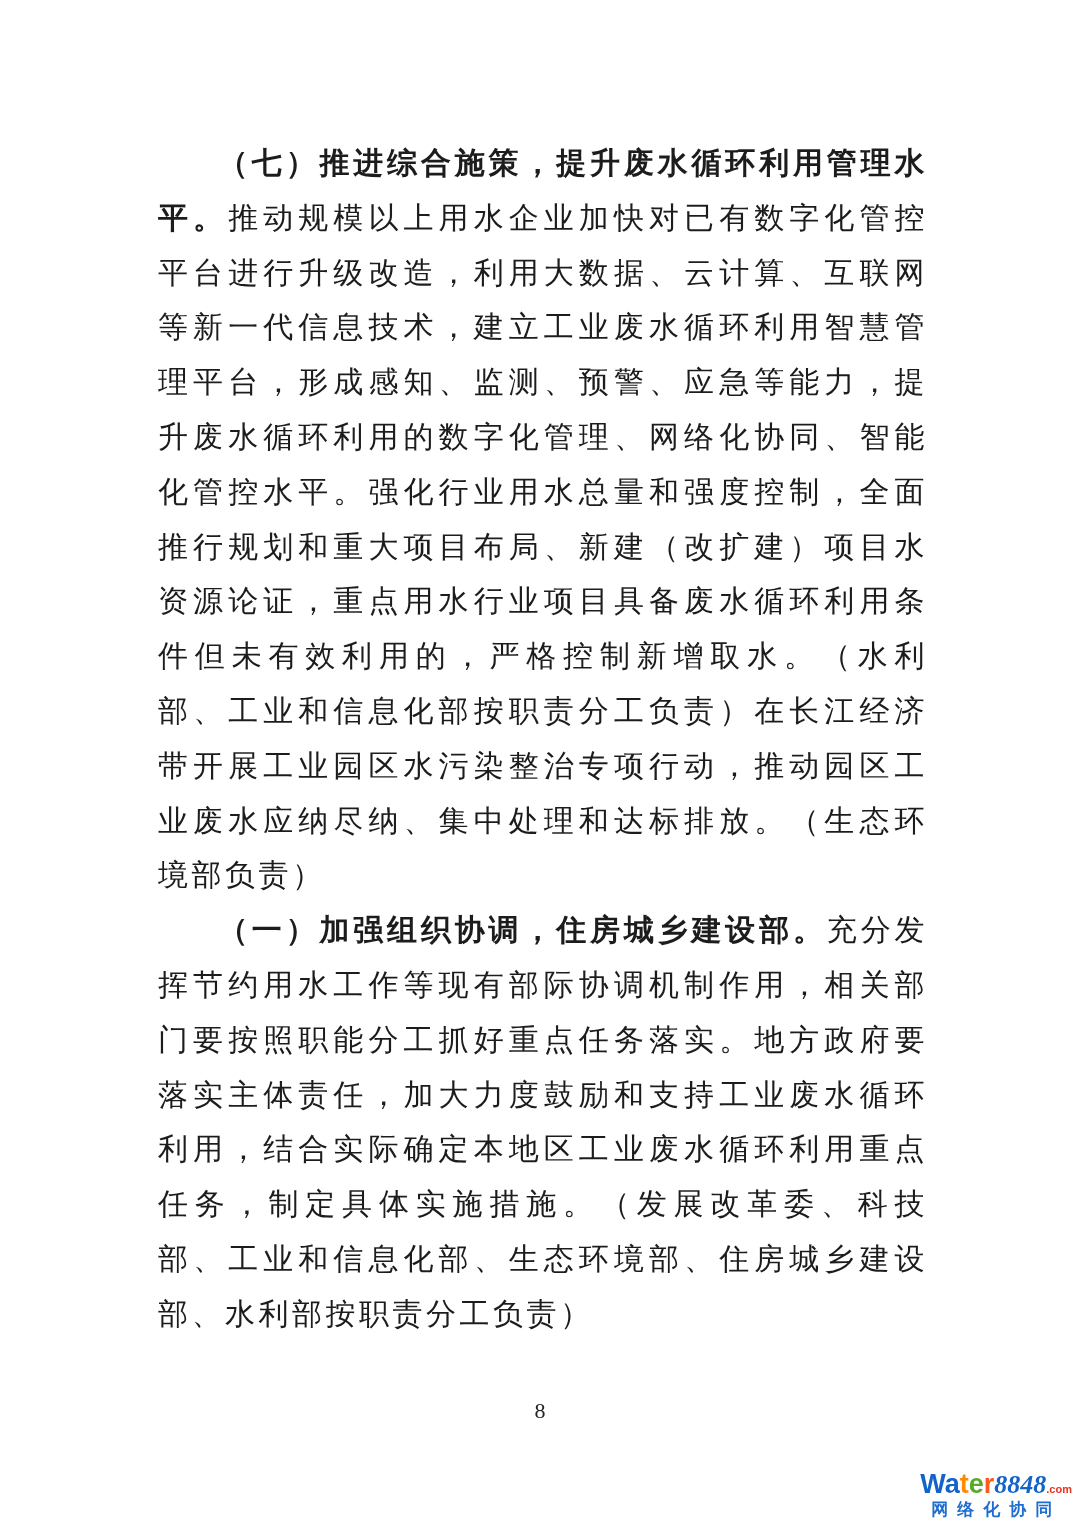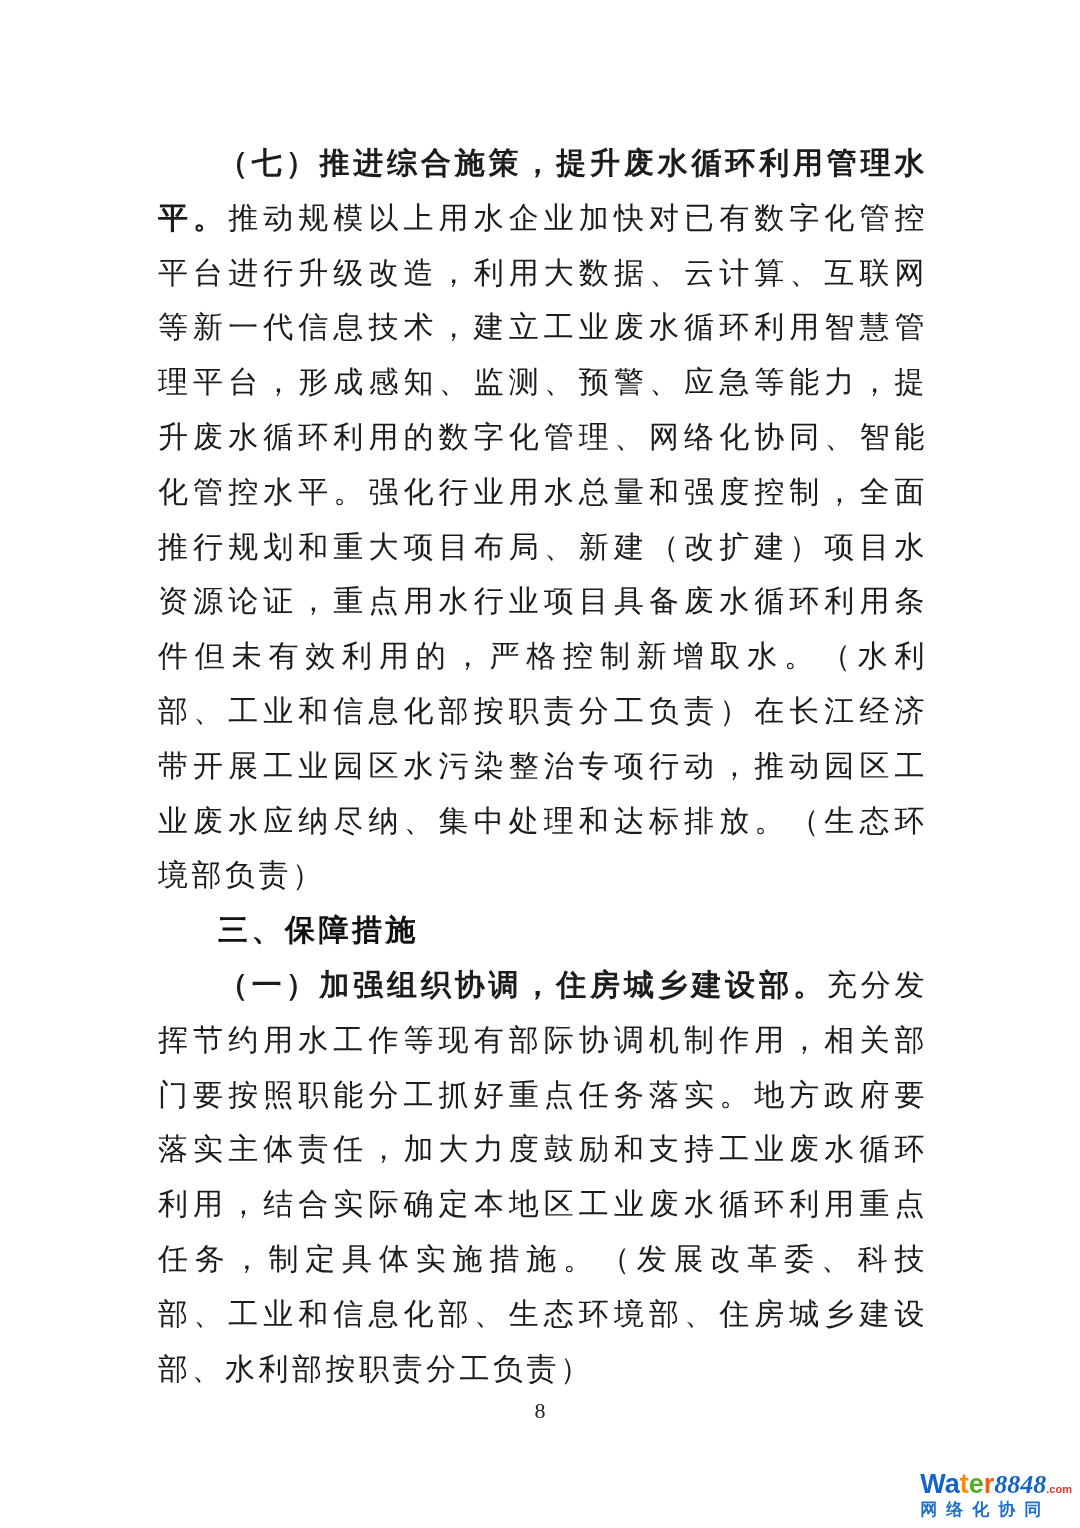--- a/index.html
+++ b/index.html
@@ -35,21 +35,21 @@
   }
   .page-number {
     position: absolute; left: 0; right: 0; top: 1398px;
     text-align: center;
     font-size: 22px;
     color: #222222;
     letter-spacing: 0;
   }
   .logo {
     position: absolute; right: 8px; bottom: 10px;
-    text-align: left;
+    text-align: center;
     line-height: 1;
     user-select: none;
   }
   .logo-top {
     font-family: "Liberation Sans", "DejaVu Sans", sans-serif;
     font-weight: bold;
     font-size: 27px;
     white-space: nowrap;
   }
   .logo-num {
@@ -74,21 +74,20 @@
 </head>
 <body>
 
 <div class="page">
 
   <div class="content">
 
 
     <p class="para indent"><span class="lead">（七）推进综合施策，提升废水循环利用管理水平。</span><span>推动规模以上用水企业加快对已有数字化管控平台进行升级改造，利用大数据、云计算、互联网等新一代信息技术，建立工业废水循环利用智慧管理平台，形成感知、监测、预警、应急等能力，提升废水循环利用的数字化管理、网络化协同、智能化管控水平。强化行业用水总量和强度控制，全面推行规划和重大项目布局、新建（改扩建）项目水资源论证，重点用水行业项目具备废水循环利用条件但未有效利用的，严格控制新增取水。（水利部、工业和信息化部按职责分工负责）在长江经济带开展工业园区水污染整治专项行动，推动园区工业废水应纳尽纳、集中处理和达标排放。（生态环境部负责）</span></p>
 
-    <h3 class="section-heading">三、保障措施</h3>
 
     <p class="para indent"><span class="lead">（一）加强组织协调，住房城乡建设部。</span><span>充分发挥节约用水工作等现有部际协调机制作用，相关部门要按照职能分工抓好重点任务落实。地方政府要落实主体责任，加大力度鼓励和支持工业废水循环利用，结合实际确定本地区工业废水循环利用重点任务，制定具体实施措施。（发展改革委、科技部、工业和信息化部、生态环境部、住房城乡建设部、水利部按职责分工负责）</span></p>
 
   </div>
 
   <div class="page-number">8</div>
 
   <div class="logo">
     <div class="logo-top">
       <span style="color: rgb(20, 100, 200);">Wa</span><span style="color: rgb(255, 138, 0);">t</span><span style="color: rgb(87, 171, 39);">e</span><span style="color: rgb(255, 90, 30);">r</span><span class="logo-num" style="color: rgb(20, 100, 200);">8848</span><span class="logo-com" style="color: rgb(230, 51, 34);">.com</span>

